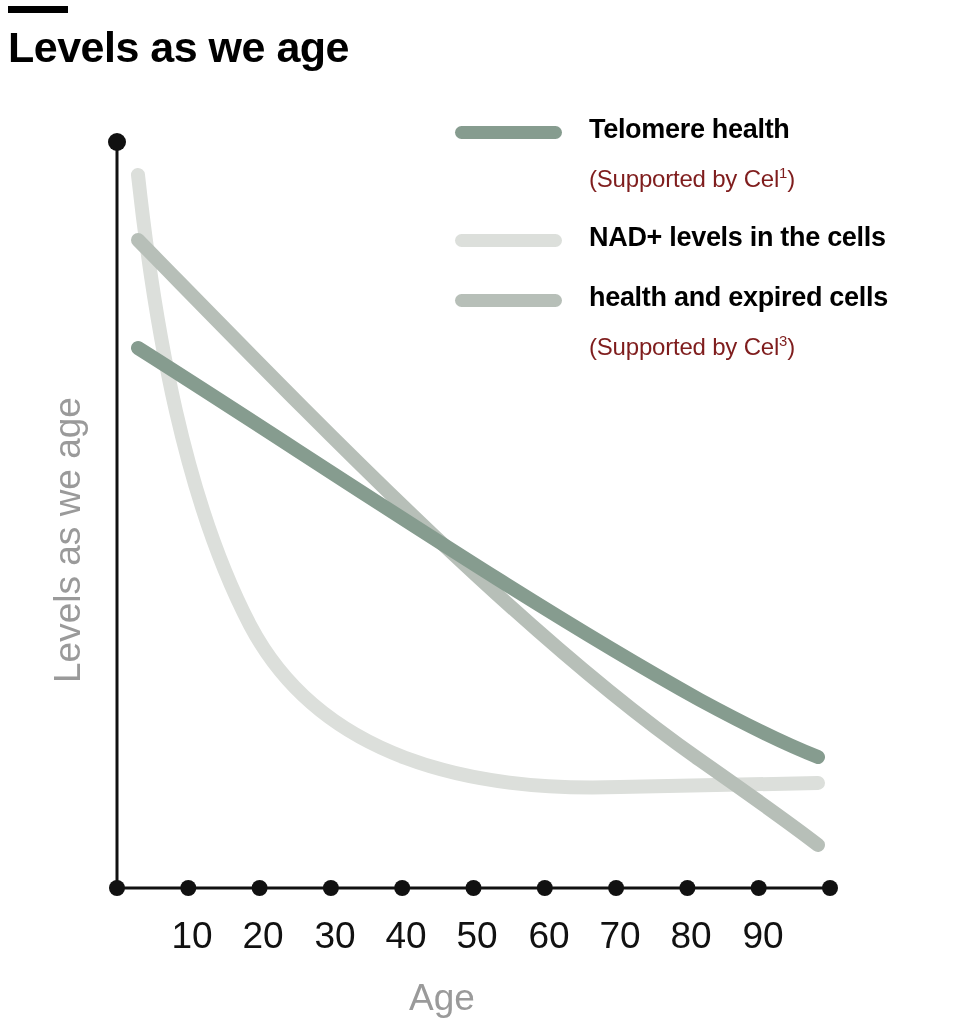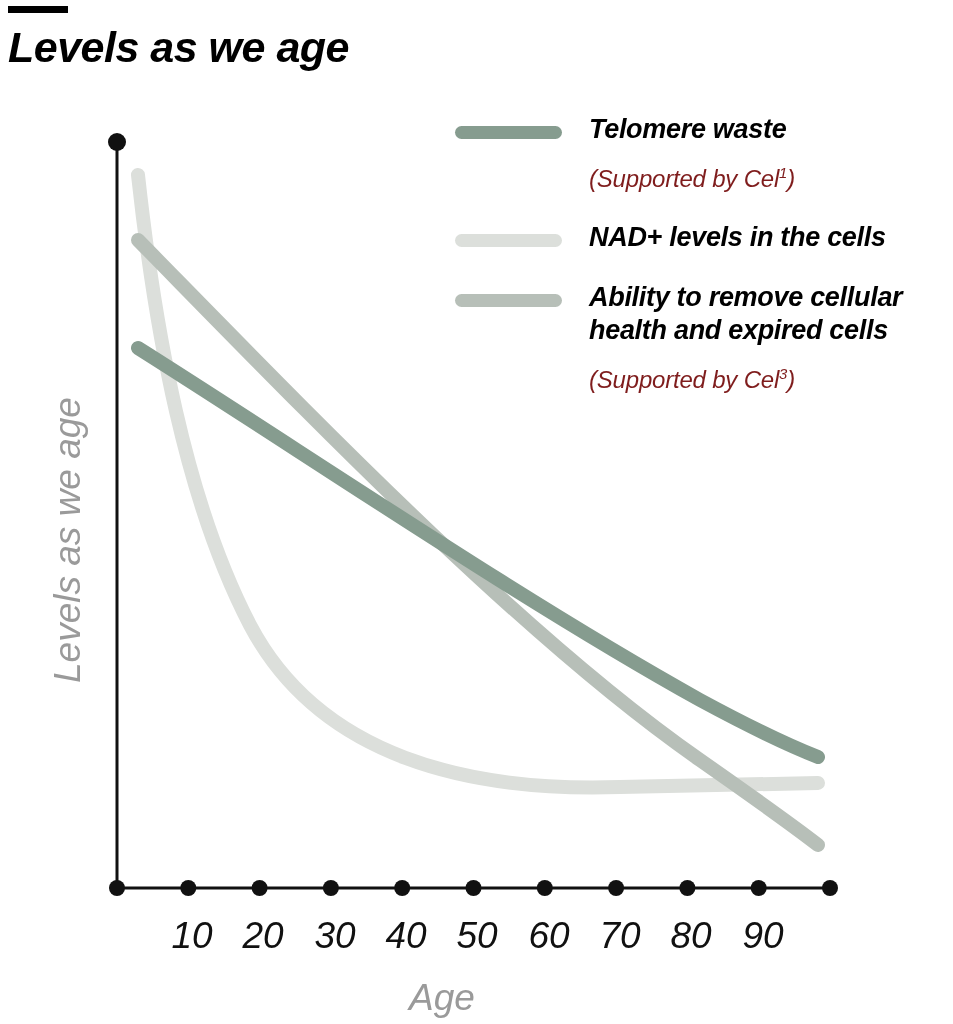--- a/index.html
+++ b/index.html
@@ -11,21 +11,20 @@
   body {
     font-family: "Liberation Sans", sans-serif;
     -webkit-font-smoothing: antialiased;
   }
   #page {
     position: relative;
     width: 953px;
     height: 1024px;
     background: #ffffff;
     overflow: hidden;
-    font-style: italic;
   }
 
   
   .title-rule {
     position: absolute;
     left: 8px;
     top: 6px;
     width: 60px;
     height: 7px;
     background: #000000;
@@ -137,36 +136,35 @@
 <div id="page">
 
   <div class="title-rule"></div>
   <div class="page-title">Levels as we age</div>
 
   <div class="legend">
 
     <div class="legend-entry">
       <div class="legend-swatch" style="background:#869c8f"></div>
       <div class="legend-text">
-        <div class="legend-label">Telomere waste</div>
+        <div class="legend-label">Telomere health</div>
         <div class="legend-sub"><span>(Supported by Cel</span><sup>1</sup><span>)</span></div>
       </div>
     </div>
 
     <div class="legend-entry">
       <div class="legend-swatch" style="background:#dcdfdb"></div>
       <div class="legend-text">
         <div class="legend-label">NAD+ levels in the cells</div>
       </div>
     </div>
 
     <div class="legend-entry">
       <div class="legend-swatch" style="background:#b7bfb8"></div>
       <div class="legend-text">
-        <div class="legend-label">Ability to remove cellular</div>
         <div class="legend-label">health and expired cells</div>
         <div class="legend-sub"><span>(Supported by Cel</span><sup>3</sup><span>)</span></div>
       </div>
     </div>
 
   </div>
 
   <div class="plot-wrap">
     <svg class="plot" viewBox="0 0 953 1024">
 

